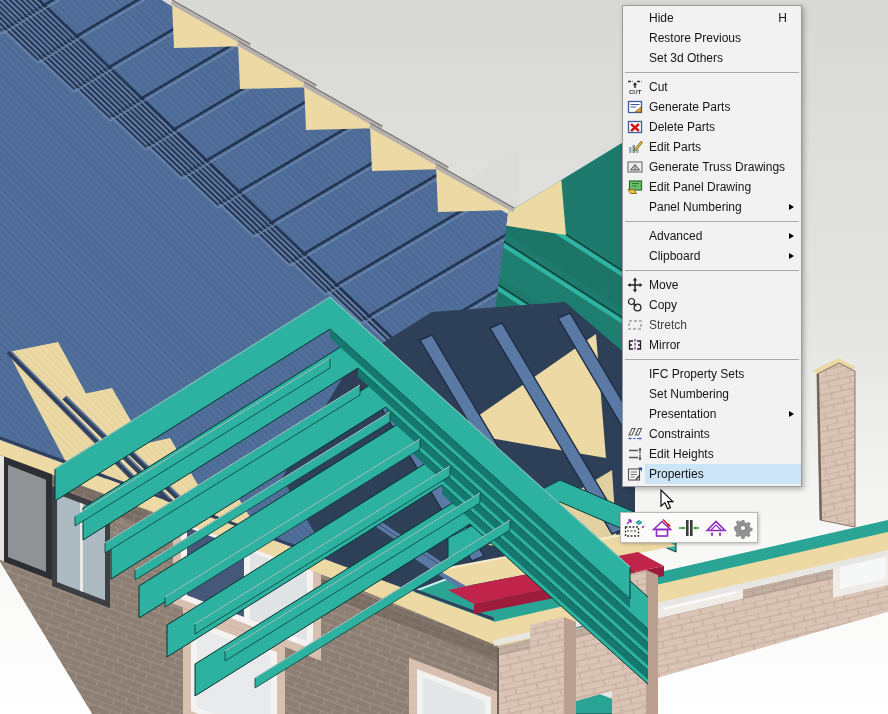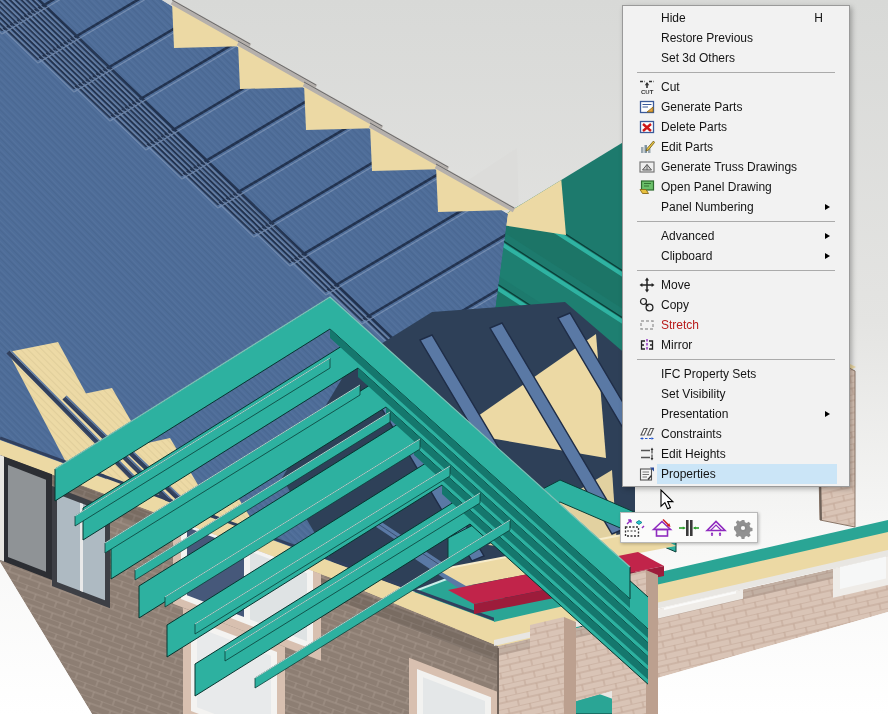--- a/index.html
+++ b/index.html
@@ -1,30 +1,30 @@
 <!DOCTYPE html>
 <html><head>
 <meta charset="utf-8">
 <style>
   html,body{margin:0;padding:0;background:#fff;}
   .stage{position:relative;width:888px;height:714px;overflow:hidden;
          font-family:"Liberation Sans",sans-serif;-webkit-font-smoothing:antialiased;}
   .stage svg.scene{position:absolute;left:0;top:0;}
 
   
-  .ctx-menu{position:absolute;left:622px;top:5px;width:228px;box-sizing:border-box;
+  .ctx-menu{position:absolute;left:622px;top:5px;width:180px;box-sizing:border-box;
     background:#f2f2f2;border:1px solid #9a9a9a;box-shadow:2px 2px 5px rgba(0,0,0,.28);
-    padding:2px 12px;font-size:12px;color:#141414;z-index:10;}
+    padding:2px 0;font-size:12px;color:#141414;z-index:10;}
   .mi{position:relative;height:20px;display:flex;align-items:center;
       padding:0 10px 0 26px;white-space:nowrap;cursor:default;}
   .mi .ico{position:absolute;left:4px;top:2px;width:16px;height:16px;display:block;}
   .mi .shortcut{margin-left:auto;padding-right:4px;}
   .mi .subarrow{position:absolute;right:7px;top:6.5px;width:0;height:0;
       border-left:5px solid #000;border-top:3.5px solid transparent;border-bottom:3.5px solid transparent;}
-  .mi.disabled{color:#b91c1c;}
+  .mi.disabled{color:#404040;}
   .mi.highlight{background-image:linear-gradient(to right,rgba(0,0,0,0) 22px,#cbe5f7 22px);}
   .sep{height:1px;background:#ababab;margin:4px 2px;}
 
   
   .mini-toolbar{position:absolute;left:620px;top:512px;width:138px;height:31px;box-sizing:border-box;
     background:#fbfbfa;border:1px solid #b9b9b9;box-shadow:1px 1px 3px rgba(0,0,0,.25);
     display:flex;align-items:center;justify-content:space-evenly;z-index:10;}
   .tb-btn{width:26px;height:26px;display:flex;align-items:center;justify-content:center;cursor:default;}
 
   
@@ -343,21 +343,21 @@
       <path d="M8 5.5V11" stroke="#555" stroke-width="0.8"></path>
     </svg>
     <span>Generate Truss Drawings</span>
   </div>
   <div class="mi">
     <svg class="ico" viewBox="0 0 16 16">
       <rect x="2.5" y="2" width="12" height="9" fill="#6abf69" stroke="#2d6b2d" stroke-width="1.2"></rect>
       <path d="M5 4.5H12 M5 7H10" stroke="#2d6b2d" stroke-width="0.9"></path>
       <polygon points="1,10.5 7,10.5 9.5,14.5 3.5,14.5" fill="#e8c13d" stroke="#8a6a1a" stroke-width="0.9"></polygon>
     </svg>
-    <span>Open Panel Drawing</span>
+    <span>Edit Panel Drawing</span>
   </div>
   <div class="mi">
     <span>Panel Numbering</span>
     <i class="subarrow"></i>
   </div>
 
   <div class="sep"></div>
 
   <div class="mi">
     <span>Advanced</span>
@@ -403,21 +403,21 @@
     </svg>
     <span>Mirror</span>
   </div>
 
   <div class="sep"></div>
 
   <div class="mi">
     <span>IFC Property Sets</span>
   </div>
   <div class="mi">
-    <span>Set Visibility</span>
+    <span>Set Numbering</span>
   </div>
   <div class="mi">
     <span>Presentation</span>
     <i class="subarrow"></i>
   </div>
   <div class="mi">
     <svg class="ico" viewBox="0 0 16 16">
       <polygon points="2,9 5,2.5 8,2.5 5,9" fill="#fff" stroke="#555" stroke-width="1.1"></polygon>
       <polygon points="8.5,9 11.5,2.5 14.5,2.5 11.5,9" fill="#fff" stroke="#555" stroke-width="1.1"></polygon>
       <path d="M2 12.5H14" stroke="#2255cc" stroke-width="1.2" stroke-dasharray="2.5,1.5"></path>

